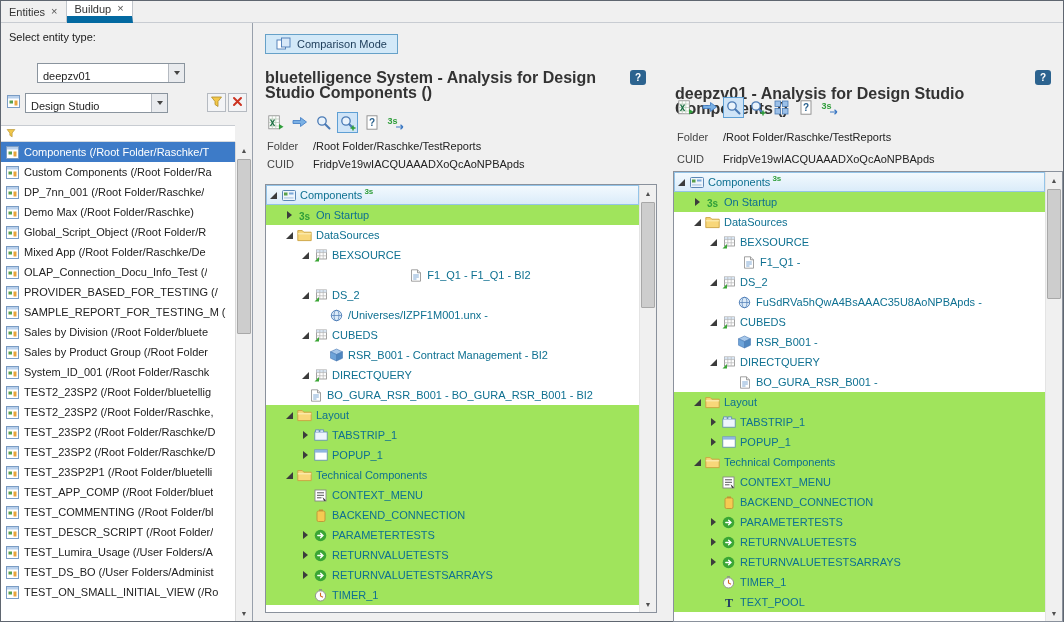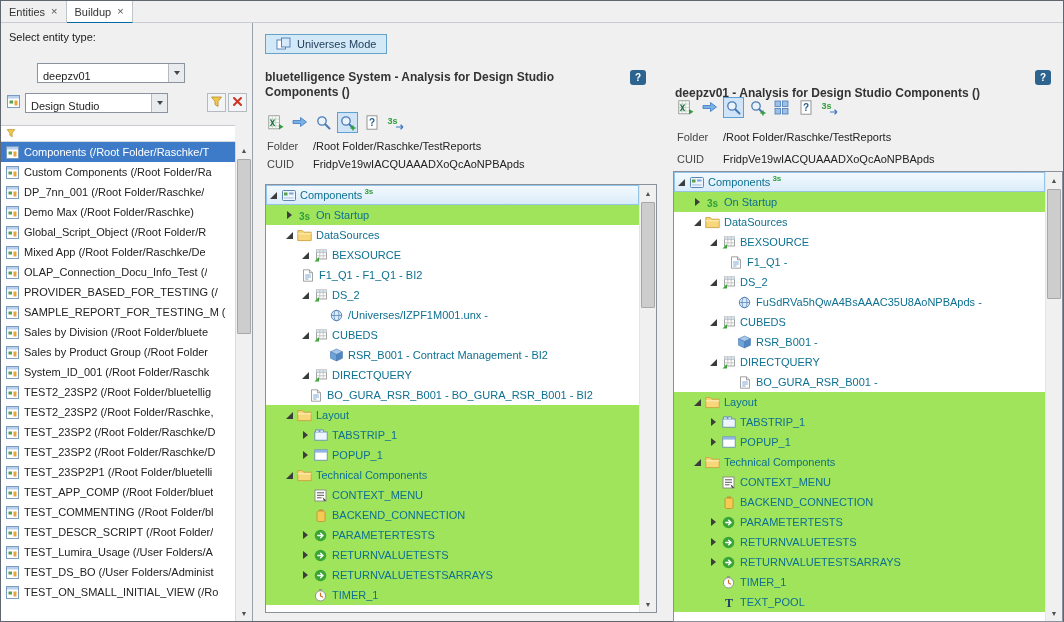--- a/index.html
+++ b/index.html
@@ -3,21 +3,21 @@
 <meta charset="utf-8">
 <style>
 *{box-sizing:border-box;margin:0;padding:0}
 html,body{width:1064px;height:622px;overflow:hidden}
 body{font-family:"Liberation Sans",sans-serif;font-size:11px;color:#222;background:#f0f0f0;position:relative}
 .app{position:absolute;inset:0;border:1px solid #5f6670;background:#f0f0f0}
 
 
 .tabbar{position:absolute;top:0;left:0;right:0;height:22px;background:#f0f0f0;border-bottom:1px solid #c8ccd2;display:flex}
 .tab{display:flex;align-items:center;gap:6px;padding:0 8px;border-right:1px solid #c0c5cb;color:#333;cursor:default}
-.tab.active{background:#fff;border-bottom:1px solid #0369a1;margin-bottom:-1px}
+.tab.active{background:#fff;border-bottom:7px solid #0369a1;margin-bottom:-1px}
 .tab-close{color:#555;font-size:11px;line-height:11px}
 
 
 .sidebar{position:absolute;top:22px;left:0;width:252px;bottom:0;background:#f0f0f0;border-right:1px solid #98a0ab}
 .select-label{position:absolute;top:8px;left:8px;color:#1a1a1a}
 .combo{position:absolute;height:20px;background:#fff;border:1px solid #8a949e;display:flex;align-items:flex-end;padding:0 20px 0 5px}
 .combo1{top:40px;left:36px;width:148px}
 .combo2{top:70px;left:24px;width:143px}
 .combo-value{white-space:nowrap;overflow:hidden}
 .combo-arrow{position:absolute;right:0;top:0;bottom:0;width:16px;background:#e9ebee;border-left:1px solid #b5bac1;display:flex;align-items:center;justify-content:center}
@@ -41,21 +41,21 @@
 .sb-btn.up{top:0}
 .sb-btn.down{bottom:0}
 .sb-thumb{position:absolute;left:1px;right:1px;background:#cdcdcd;border:1px solid #a8a8a8;border-radius:1px}
 .side-sb .sb-thumb{top:17px;height:175px}
 .tree-sb{top:0;right:0;bottom:0;border-left:1px solid #e4e4e4}
 .tree-left .sb-thumb{top:17px;height:106px}
 .tree-right .sb-thumb{top:17px;height:110px}
 
 
 .cmp-btn{position:absolute;top:33px;left:264px;height:20px;display:inline-flex;align-items:center;gap:6px;padding:0 10px;background:#d3e9f8;border:1px solid #66a1c8;font-family:"Liberation Sans",sans-serif;font-size:11px;color:#1b3a57;cursor:default}
-.panel-title{position:absolute;font-weight:bold;font-size:12px;line-height:15px;color:#333}
+.panel-title{position:absolute;font-weight:bold;font-size:16px;line-height:15px;color:#333}
 .pt-left{top:69px;left:264px;width:356px}
 .pt-right{top:85px;left:674px;width:352px}
 .help-btn{position:absolute;width:16px;height:15px;background:#2c638f;color:#fff;font-weight:bold;font-size:10px;display:flex;align-items:center;justify-content:center;border-radius:3px;cursor:default}
 .hb-left{top:69px;left:629px}
 .hb-right{top:69px;left:1034px}
 .toolbar{position:absolute;display:flex;gap:3px}
 .tb-left{top:111px;left:264px}
 .tb-right{top:96px;left:674px}
 .tb-btn{width:21px;height:21px;display:flex;align-items:center;justify-content:center;border:1px solid transparent}
 .tb-btn.active{background:#cfe4f7;border:1px solid #5e9fd4}
@@ -399,21 +399,21 @@
     </div>
   </div>
 
   <div>
 
     <button class="cmp-btn">
       <span><svg width="15" height="13" viewBox="0 0 15 13">
             <rect x="1" y="3" width="8.5" height="9" fill="#fff" stroke="#4a7ab5" stroke-width="0.9"></rect>
             <rect x="5.5" y="1" width="8.5" height="9" fill="#d7e8f8" stroke="#4a7ab5" stroke-width="0.9"></rect>
           </svg></span>
-      <span>Universes Mode</span>
+      <span>Comparison Mode</span>
     </button>
 
     <div class="panel-title pt-left">bluetelligence System - Analysis for Design Studio Components ()</div>
     <div class="help-btn hb-left">?</div>
     <div class="toolbar tb-left">
         <div class="tb-btn">
           <svg width="16" height="15" viewBox="0 0 16 15">
             <rect x="0.8" y="0.8" width="10.5" height="13" fill="#fff" stroke="#8a8a8a" stroke-width="0.8"></rect>
             <path d="M0.8 4 H11.3 M0.8 7.5 H11.3 M0.8 11 H11.3 M4.3 0.8 V13.8 M7.8 0.8 V13.8" stroke="#b5c9b5" stroke-width="0.7"></path>
             <path d="M2.5 4.5 L6.5 11 M6.5 4.5 L2.5 11" stroke="#1e7145" stroke-width="1.4"></path>
@@ -498,21 +498,21 @@
             <span class="ticon">
               <svg width="14" height="13" viewBox="0 0 14 13">
                 <rect x="2.5" y="1" width="10" height="9" fill="#fff" stroke="#8a8a8a" stroke-width="0.8"></rect>
                 <rect x="2.5" y="1" width="10" height="2.6" fill="#d7e4f2"></rect>
                 <path d="M2.5 3.6 H12.5 M2.5 6.8 H12.5 M5.8 1 V10 M9.2 1 V10" stroke="#b5b5b5" stroke-width="0.7"></path>
                 <path d="M0.5 12.5 L5 12.5 L5 8 Z" fill="#3aa635"></path>
               </svg>
             </span>
             <span class="tlabel">BEXSOURCE</span>
           </div>
-          <div class="tree-row" style="padding-left: 22px;">
+          <div class="tree-row" style="padding-left: 22px; justify-content: center;">
             <span class="exp none"></span>
             <span class="ticon">
               <svg width="12" height="13" viewBox="0 0 12 13">
                 <path d="M1.5 0.8 H7.5 L10.5 3.8 V12.2 H1.5 Z" fill="#fff" stroke="#8a8a8a" stroke-width="0.8"></path>
                 <path d="M7.5 0.8 V3.8 H10.5" fill="#e6e6e6" stroke="#8a8a8a" stroke-width="0.8"></path>
                 <path d="M3.2 6 H8.8 M3.2 8 H8.8 M3.2 10 H6.5" stroke="#6f9ecf" stroke-width="0.9"></path>
               </svg>
             </span>
             <span class="tlabel">F1_Q1 - F1_Q1 - BI2</span>
           </div>
@@ -792,21 +792,21 @@
             <span class="ticon">
               <svg width="14" height="13" viewBox="0 0 14 13">
                 <rect x="2.5" y="1" width="10" height="9" fill="#fff" stroke="#8a8a8a" stroke-width="0.8"></rect>
                 <rect x="2.5" y="1" width="10" height="2.6" fill="#d7e4f2"></rect>
                 <path d="M2.5 3.6 H12.5 M2.5 6.8 H12.5 M5.8 1 V10 M9.2 1 V10" stroke="#b5b5b5" stroke-width="0.7"></path>
                 <path d="M0.5 12.5 L5 12.5 L5 8 Z" fill="#3aa635"></path>
               </svg>
             </span>
             <span class="tlabel">BEXSOURCE</span>
           </div>
-          <div class="tree-row" style="padding-left: 42px;">
+          <div class="tree-row" style="padding-left: 55px;">
             <span class="exp none"></span>
             <span class="ticon">
               <svg width="12" height="13" viewBox="0 0 12 13">
                 <path d="M1.5 0.8 H7.5 L10.5 3.8 V12.2 H1.5 Z" fill="#fff" stroke="#8a8a8a" stroke-width="0.8"></path>
                 <path d="M7.5 0.8 V3.8 H10.5" fill="#e6e6e6" stroke="#8a8a8a" stroke-width="0.8"></path>
                 <path d="M3.2 6 H8.8 M3.2 8 H8.8 M3.2 10 H6.5" stroke="#6f9ecf" stroke-width="0.9"></path>
               </svg>
             </span>
             <span class="tlabel">F1_Q1 -</span>
           </div>

